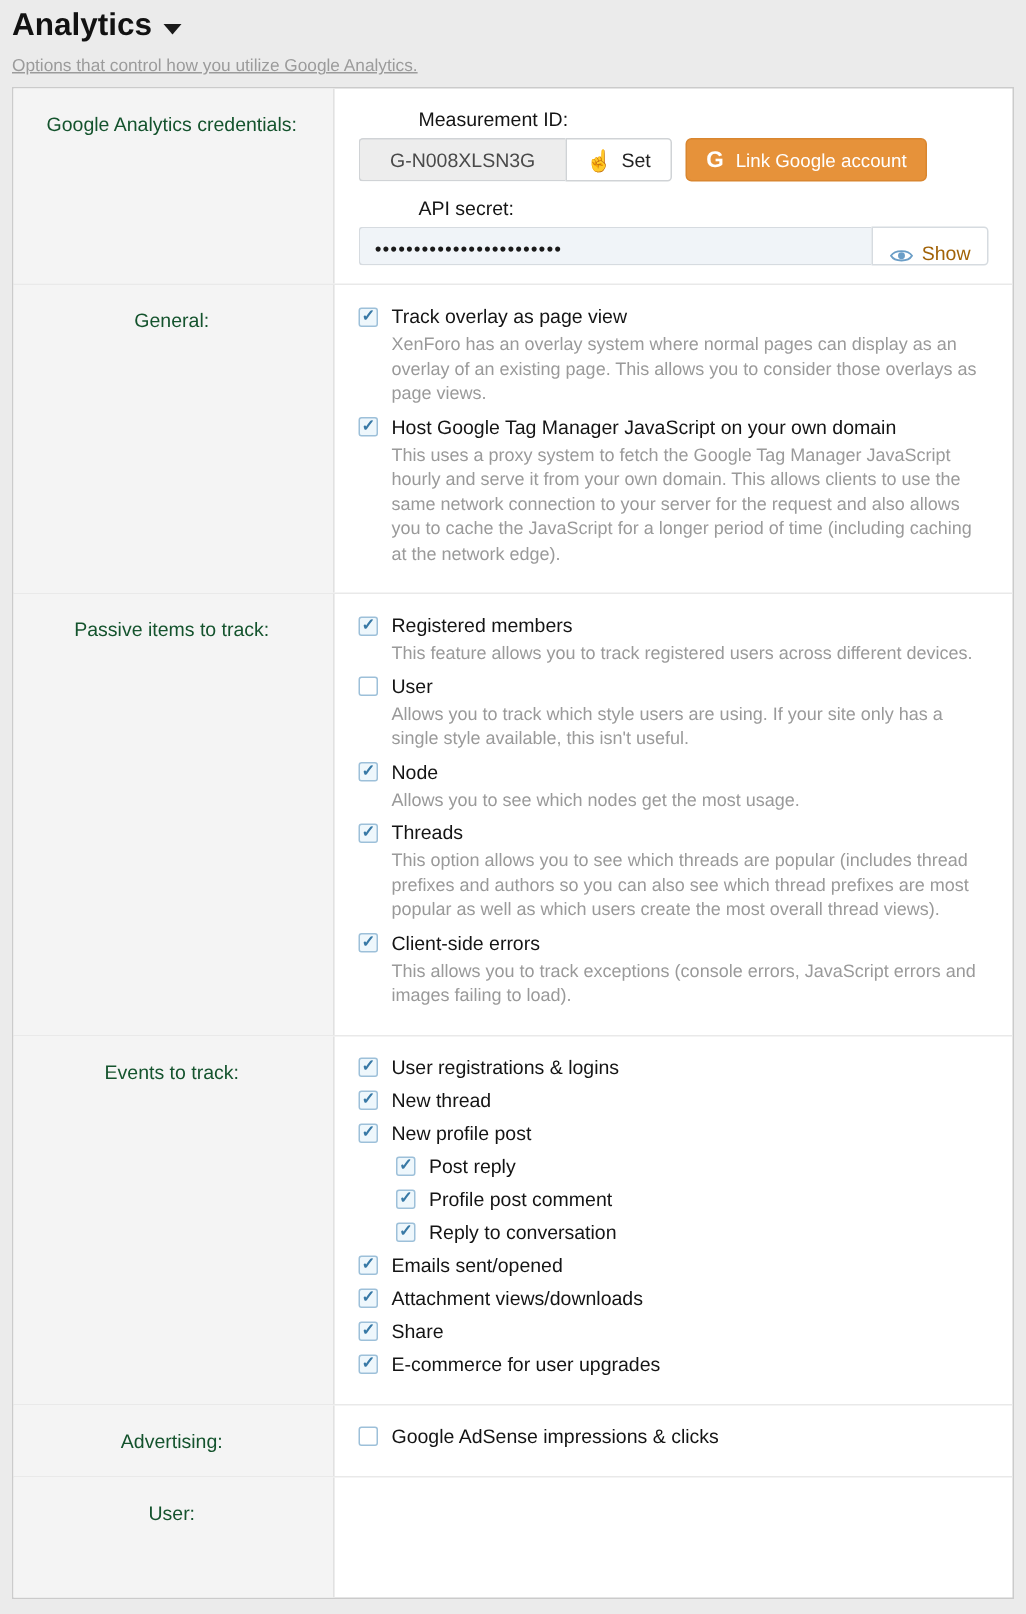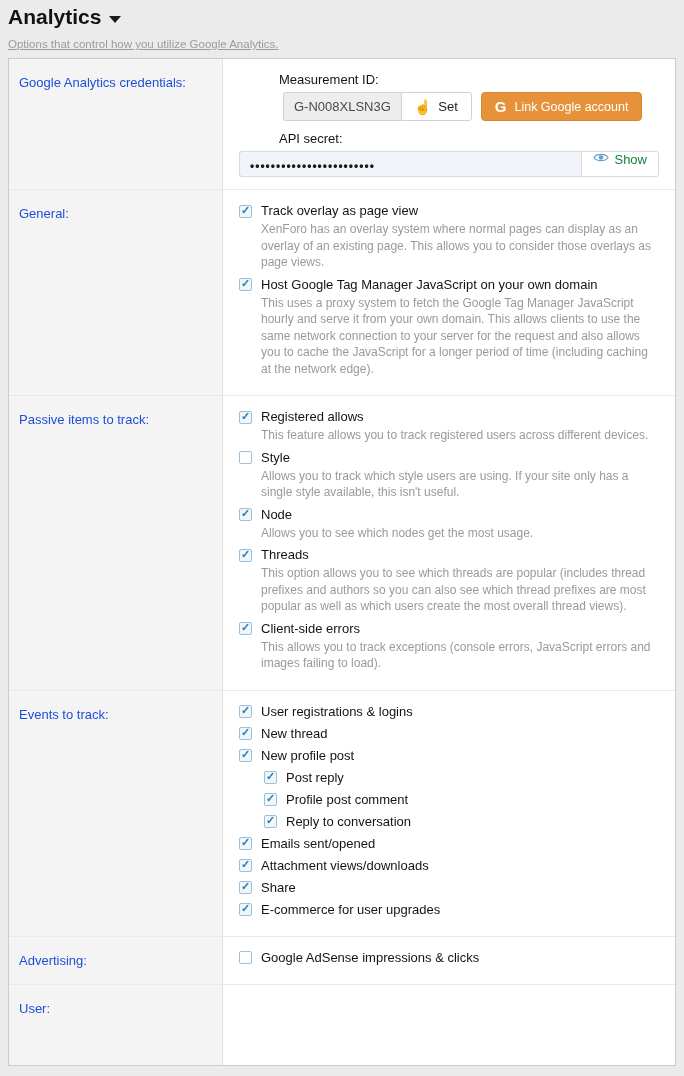--- a/index.html
+++ b/index.html
@@ -24,33 +24,33 @@
   .panel {
     margin: 8px; background: #fff; border: 1px solid #cbcbcb;
     display: flex; flex-direction: column; min-height: 1008px;
   }
   .row { display: flex; border-top: 1px solid #e9e9e9; }
   .row.first { border-top: none; }
   .row:last-child { flex: 1; }
   .row-label {
     width: 214px; flex-shrink: 0; background: #f4f4f4;
     border-right: 1px solid #e1e1e1;
-    text-align: left; padding: 16px 12px 10px 10px;
-    font-size: 13px; color: #1d4ed8;
+    text-align: center; padding: 16px 12px 10px 10px;
+    font-size: 13px; color: #14532d;
   }
   .row-content { flex: 1; padding: 13px 16px 12px; }
 
   
   .field-label { font-size: 13px; margin-bottom: 5px; margin-left: 40px; }
   .cred-line { display: flex; align-items: stretch; margin-bottom: 10px; }
   .input-group { display: flex; align-items: stretch; }
   .text-input {
     background: #ededed; border: 1px solid #d0d3d6; border-right: none;
-    border-radius: 3px 0 0 3px; padding: 6px 10px; font-size: 13px; color: #4a4a4a;
-    min-width: 112px; display: flex; align-items: center; margin-left: 44px;
+    border-radius: 3px 0 0 3px; padding: 6px 20px; font-size: 13px; color: #4a4a4a;
+    min-width: 112px; display: flex; align-items: center;
   }
   .set-btn {
     background: #fff; border: 1px solid #d0d3d6; border-radius: 0 3px 3px 0;
     padding: 5px 13px; font-size: 13px; color: #222; cursor: pointer;
     display: flex; align-items: center; gap: 6px; font-family: inherit;
   }
   .hand-icon { color: #76a3cc; font-size: 14px; line-height: 1; }
   .google-btn {
     margin-left: 9px; background: #e6923a; border: 1px solid #d9862f;
     border-radius: 4px; color: #fff; font-size: 12.5px; padding: 5px 13px;
@@ -59,22 +59,22 @@
   .g-logo { font-size: 15px; font-weight: 700; }
   .secret-group { display: flex; width: 100%; }
   .secret-input {
     flex: 1; background: #f0f4f8; border: 1px solid #d6dbe0; border-right: none;
     border-radius: 3px 0 0 3px; padding: 8px 10px 4px; font-size: 12px;
     letter-spacing: 1px; color: #1a1a1a; font-weight: 700; line-height: 1;
     overflow: hidden; white-space: nowrap;
   }
   .show-btn {
     background: #fff; border: 1px solid #d6dbe0; border-radius: 0 3px 3px 0;
-    padding: 0 11px; font-size: 13px; color: #15803d; cursor: pointer;
-    display: flex; align-items: flex-start; gap: 5px; font-family: inherit;
+    padding: 0 11px; font-size: 13px; color: #a16207; cursor: pointer;
+    display: flex; align-items: flex-end; gap: 5px; font-family: inherit;
   }
 
   
   .cb-item { margin-bottom: 6px; }
   .cb-item.indent { margin-left: 25px; }
   .cb-line { display: flex; align-items: center; gap: 9px; cursor: pointer; }
   .checkbox {
     width: 13px; height: 13px; flex-shrink: 0;
     border: 1px solid #9dc0d9; border-radius: 2px; background: #fff;
     position: relative;
@@ -157,28 +157,28 @@
             <div class="cb-desc">This uses a proxy system to fetch the Google Tag Manager JavaScript hourly and serve it from your own domain. This allows clients to use the same network connection to your server for the request and also allows you to cache the JavaScript for a longer period of time (including caching at the network edge).</div>
           </div>
         </div>
       </div>
       <div class="row">
         <div class="row-label">Passive items to track:</div>
         <div class="row-content">
           <div class="cb-item">
             <label class="cb-line">
               <span class="checkbox checked"></span>
-              <span class="cb-text">Registered allows</span>
+              <span class="cb-text">Registered members</span>
             </label>
             <div class="cb-desc">This feature allows you to track registered users across different devices.</div>
           </div>
           <div class="cb-item">
             <label class="cb-line">
               <span class="checkbox"></span>
-              <span class="cb-text">Style</span>
+              <span class="cb-text">User</span>
             </label>
             <div class="cb-desc">Allows you to track which style users are using. If your site only has a single style available, this isn't useful.</div>
           </div>
           <div class="cb-item">
             <label class="cb-line">
               <span class="checkbox checked"></span>
               <span class="cb-text">Node</span>
             </label>
             <div class="cb-desc">Allows you to see which nodes get the most usage.</div>
           </div>

